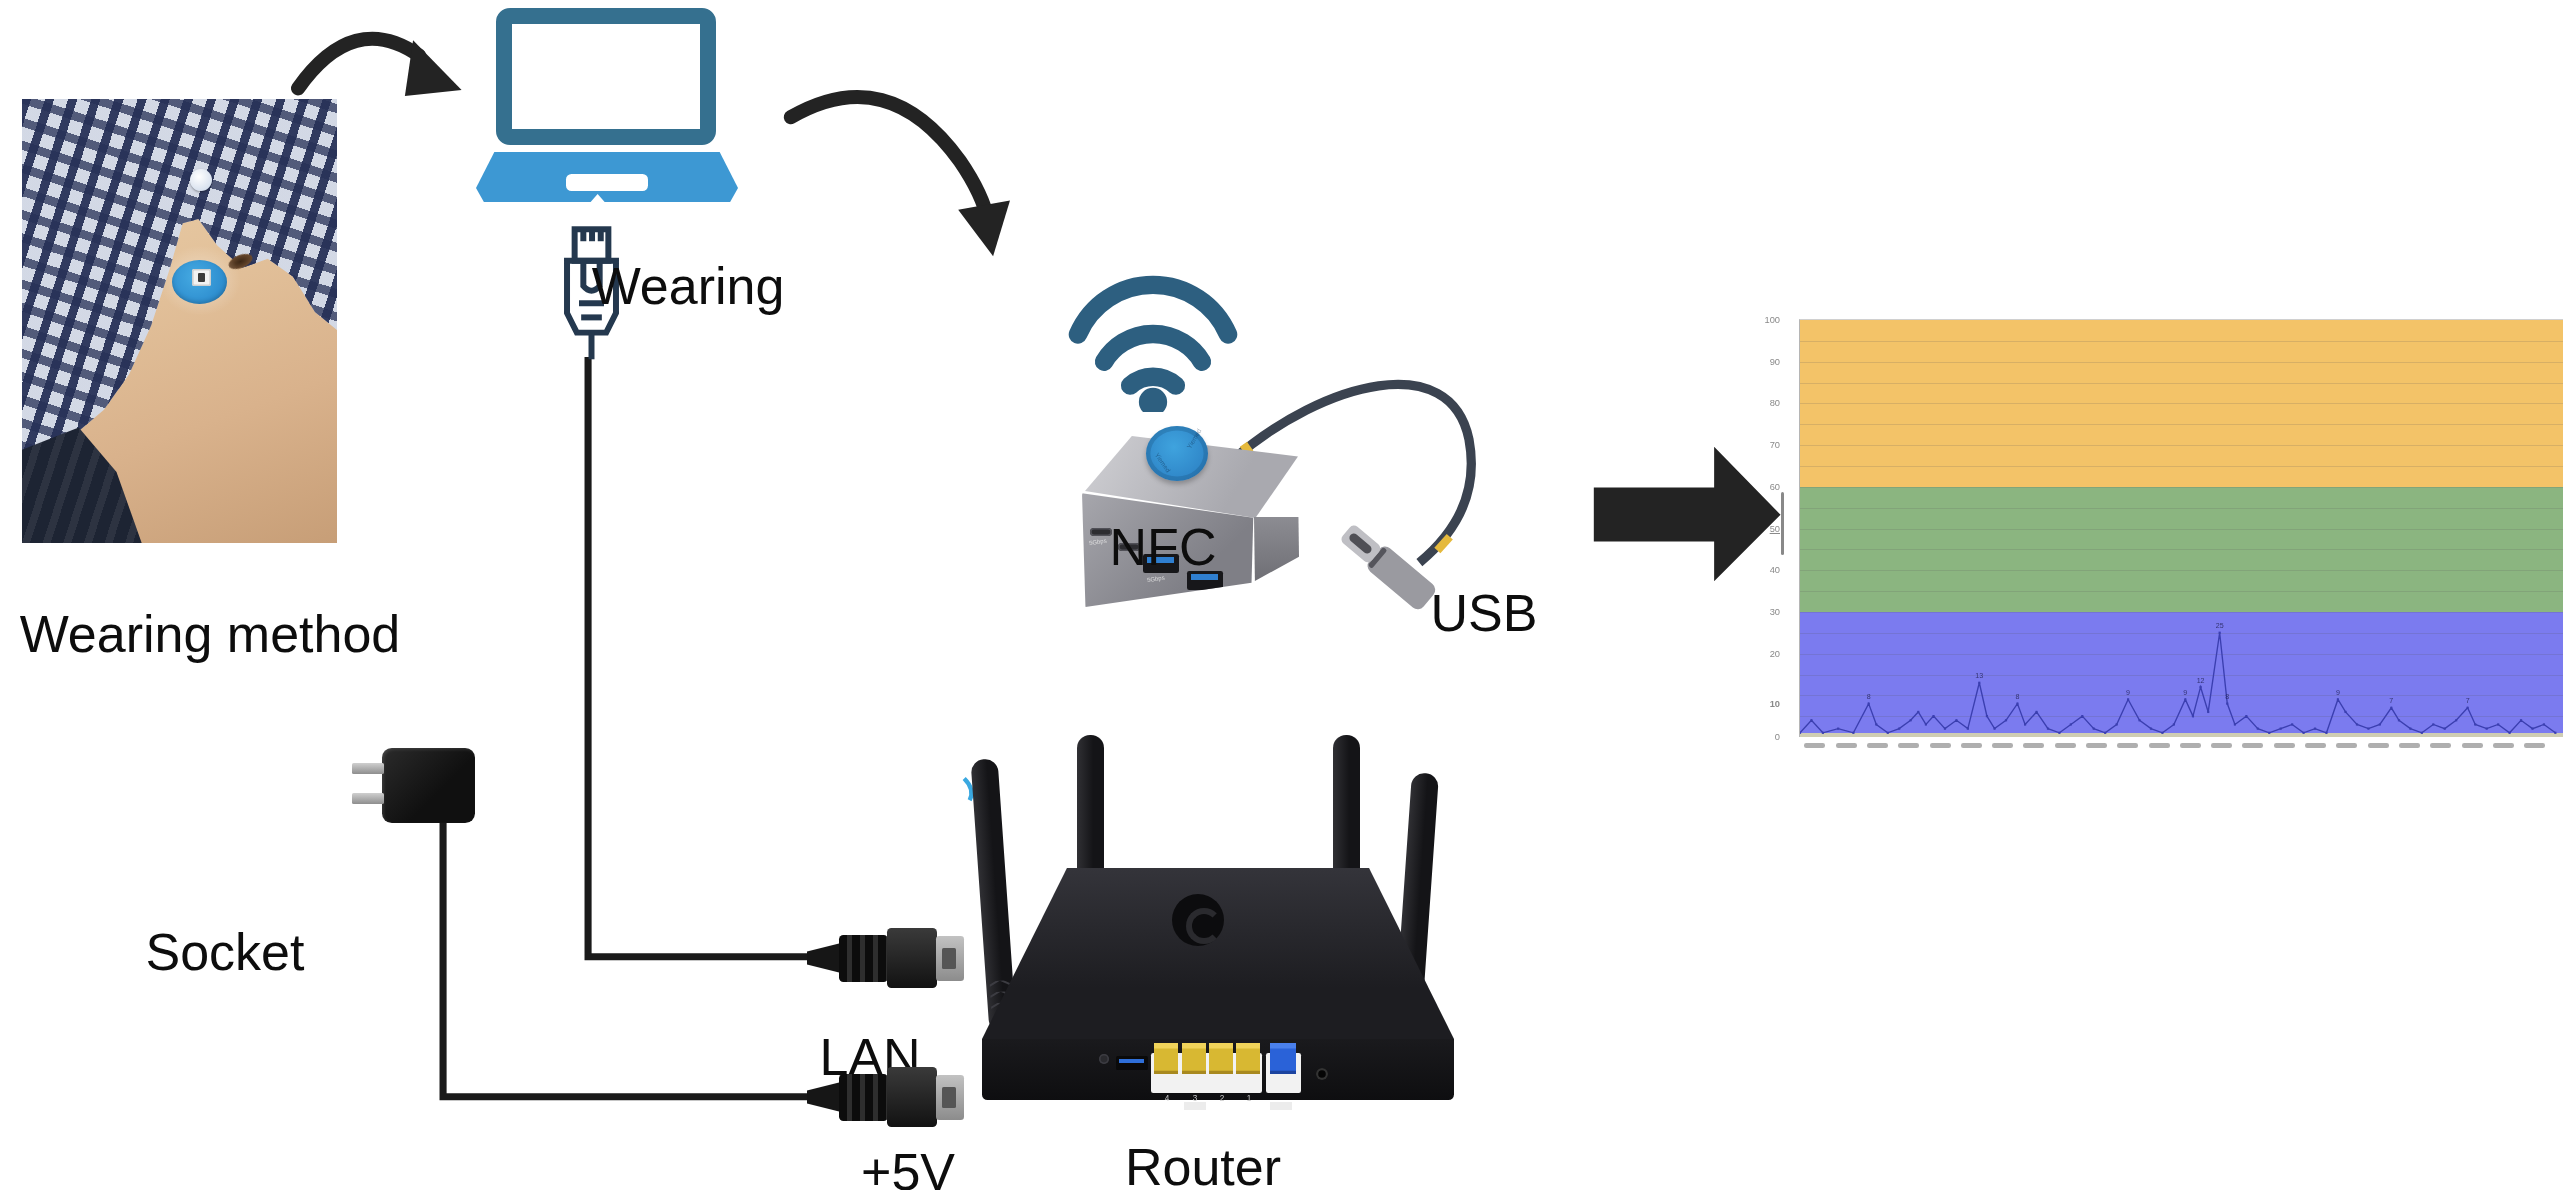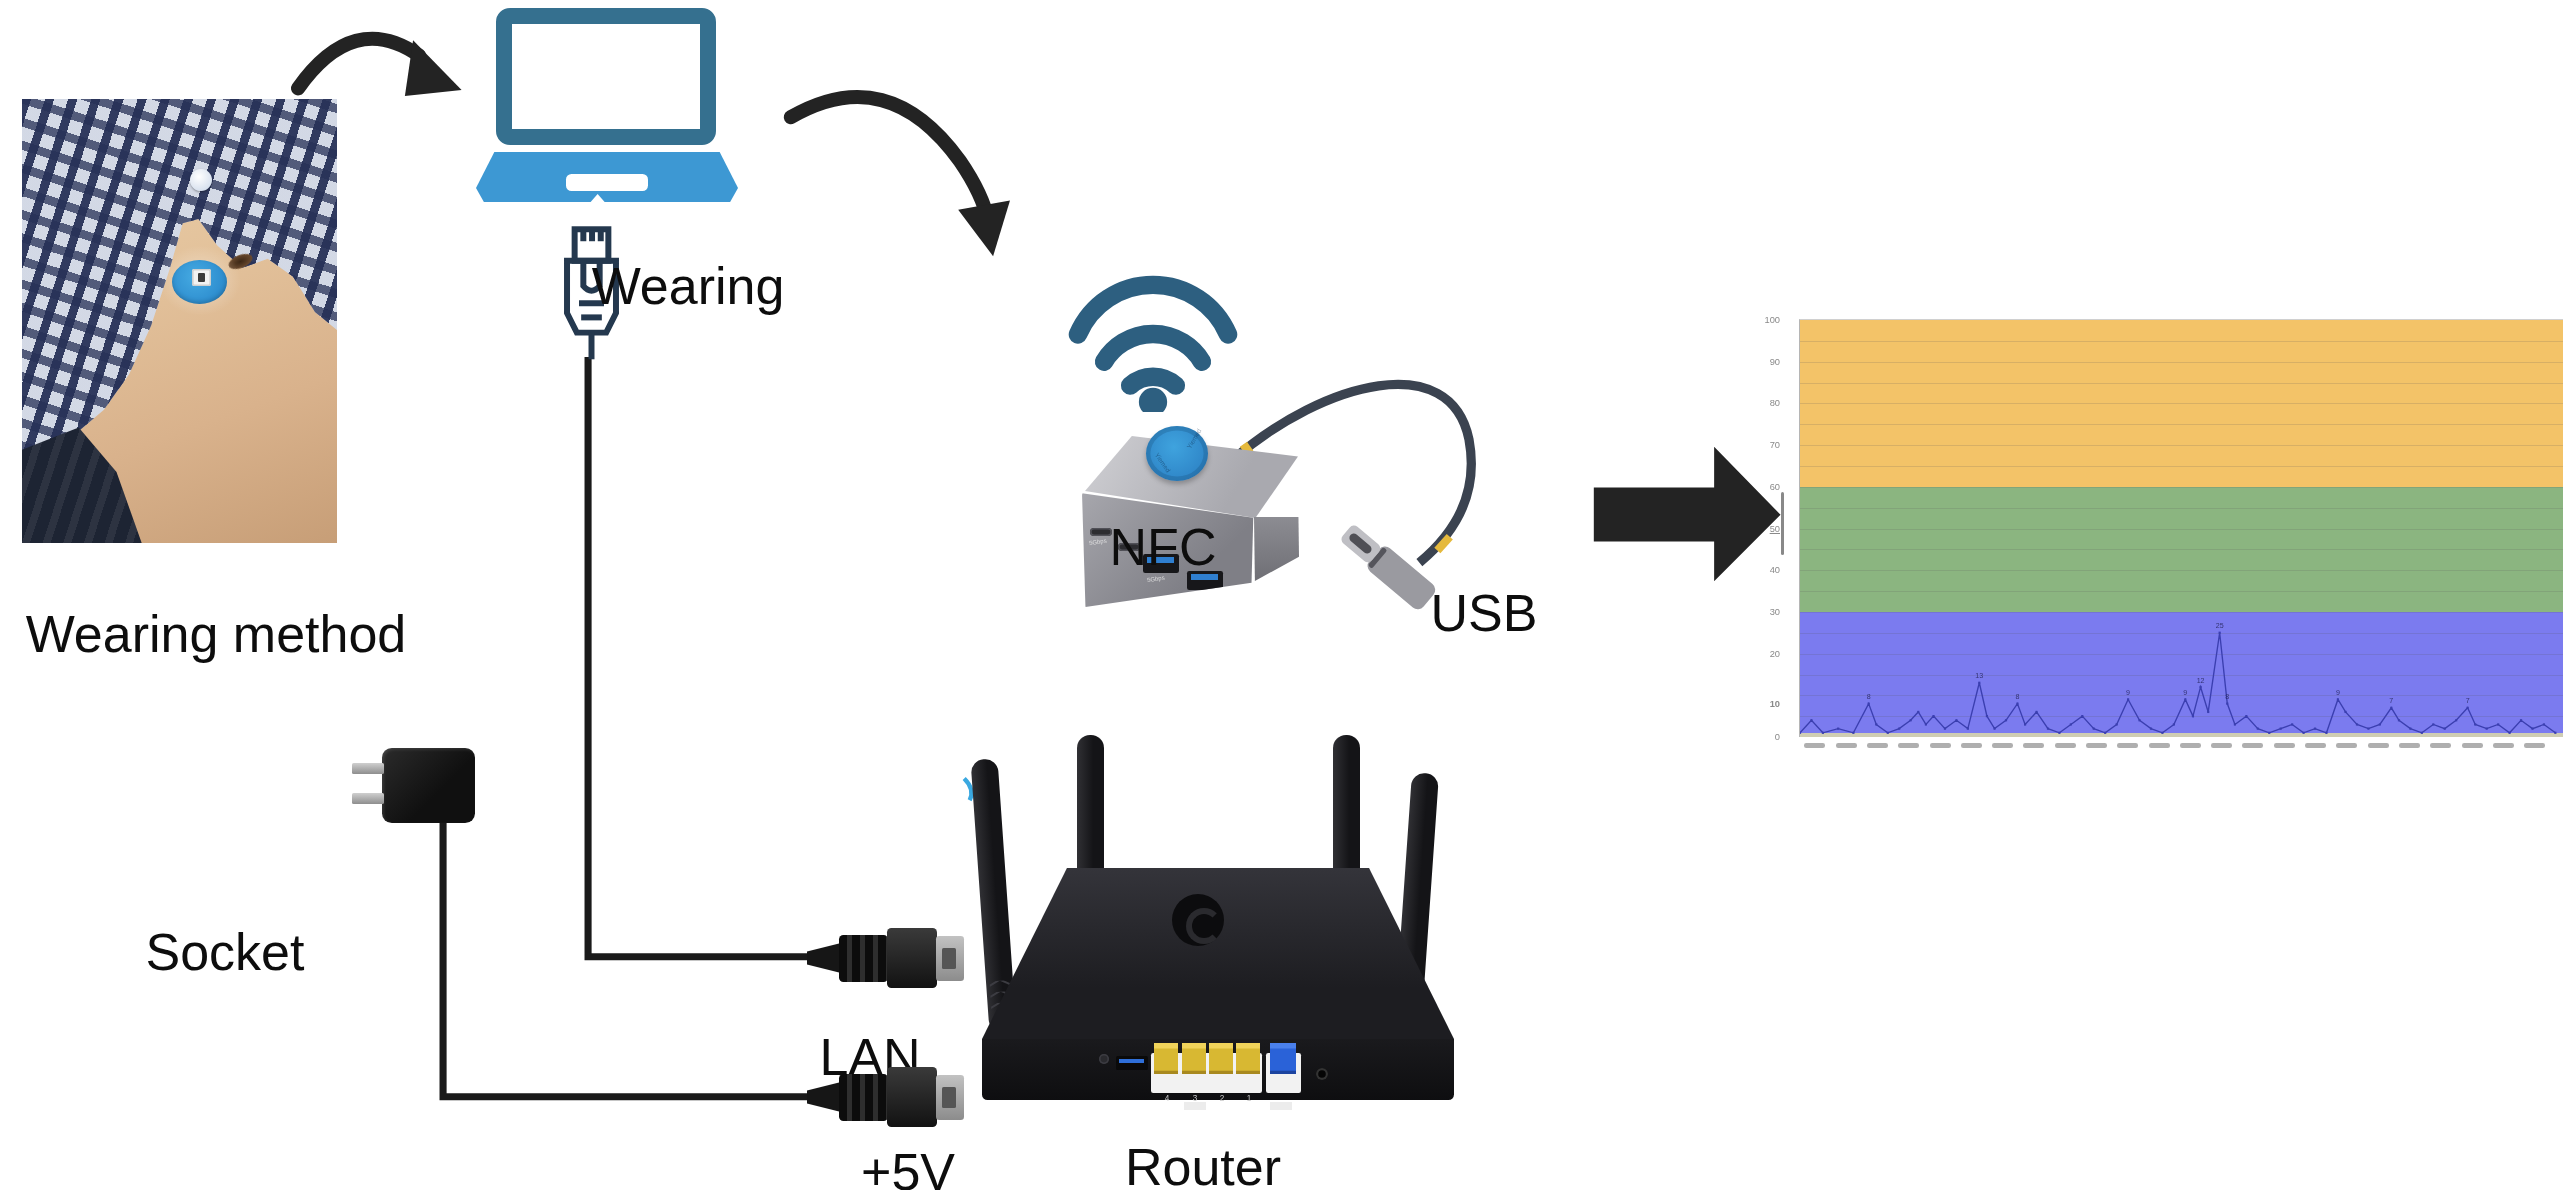--- a/index.html
+++ b/index.html
@@ -113,21 +113,21 @@
   <div id="photo" class="abs">
     <div id="shirt" class="abs"></div>
     <div id="shirt-dark" class="abs"></div>
     <div id="shirt-button" class="abs"></div>
     <div id="navel" class="abs"></div>
     <div id="adhesive" class="abs"></div>
     <div id="sensor" class="abs"></div>
     <div id="sensor-chip" class="abs"></div>
     <div id="sensor-chip-slot" class="abs"></div>
   </div>
-  <div class="label" style="left:216px;top:604px;">Wearing method</div>
+  <div class="label" style="left:210px;top:604px;">Wearing method</div>
 
   <svg class="abs" style="left:0;top:0;" width="2576" height="1190" viewBox="0 0 4724 2183">
     <g>
       <path d="M 546,162 Q 648,18 768,102" fill="none" stroke="#232323" stroke-width="26" stroke-linecap="round"></path>
       <polygon points="757,74 846,165 742,176" fill="#232323"></polygon>
     </g>
     <g>
       <path d="M 1450,215 Q 1628,112 1760,295 Q 1802,356 1813,408" fill="none" stroke="#232323" stroke-width="26" stroke-linecap="round"></path>
       <polygon points="1757,385 1852,368 1821,470" fill="#232323"></polygon>
     </g>

